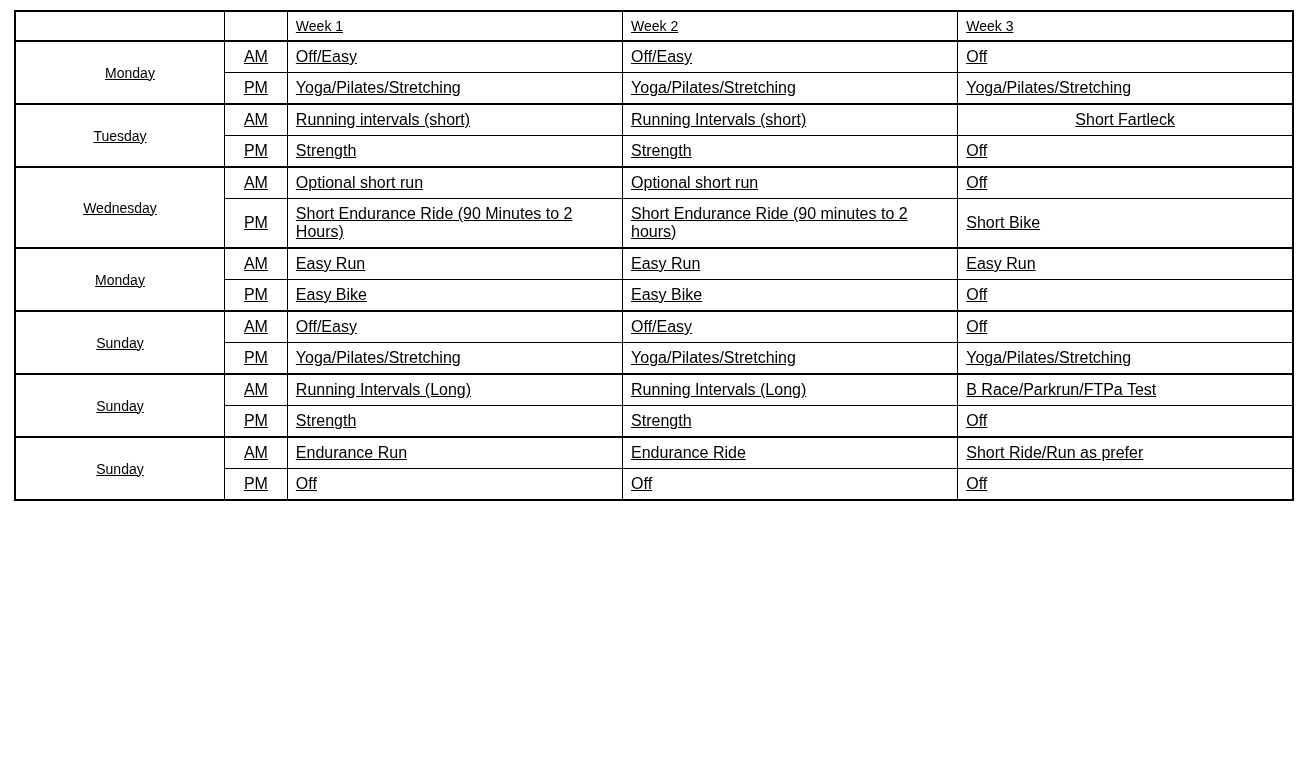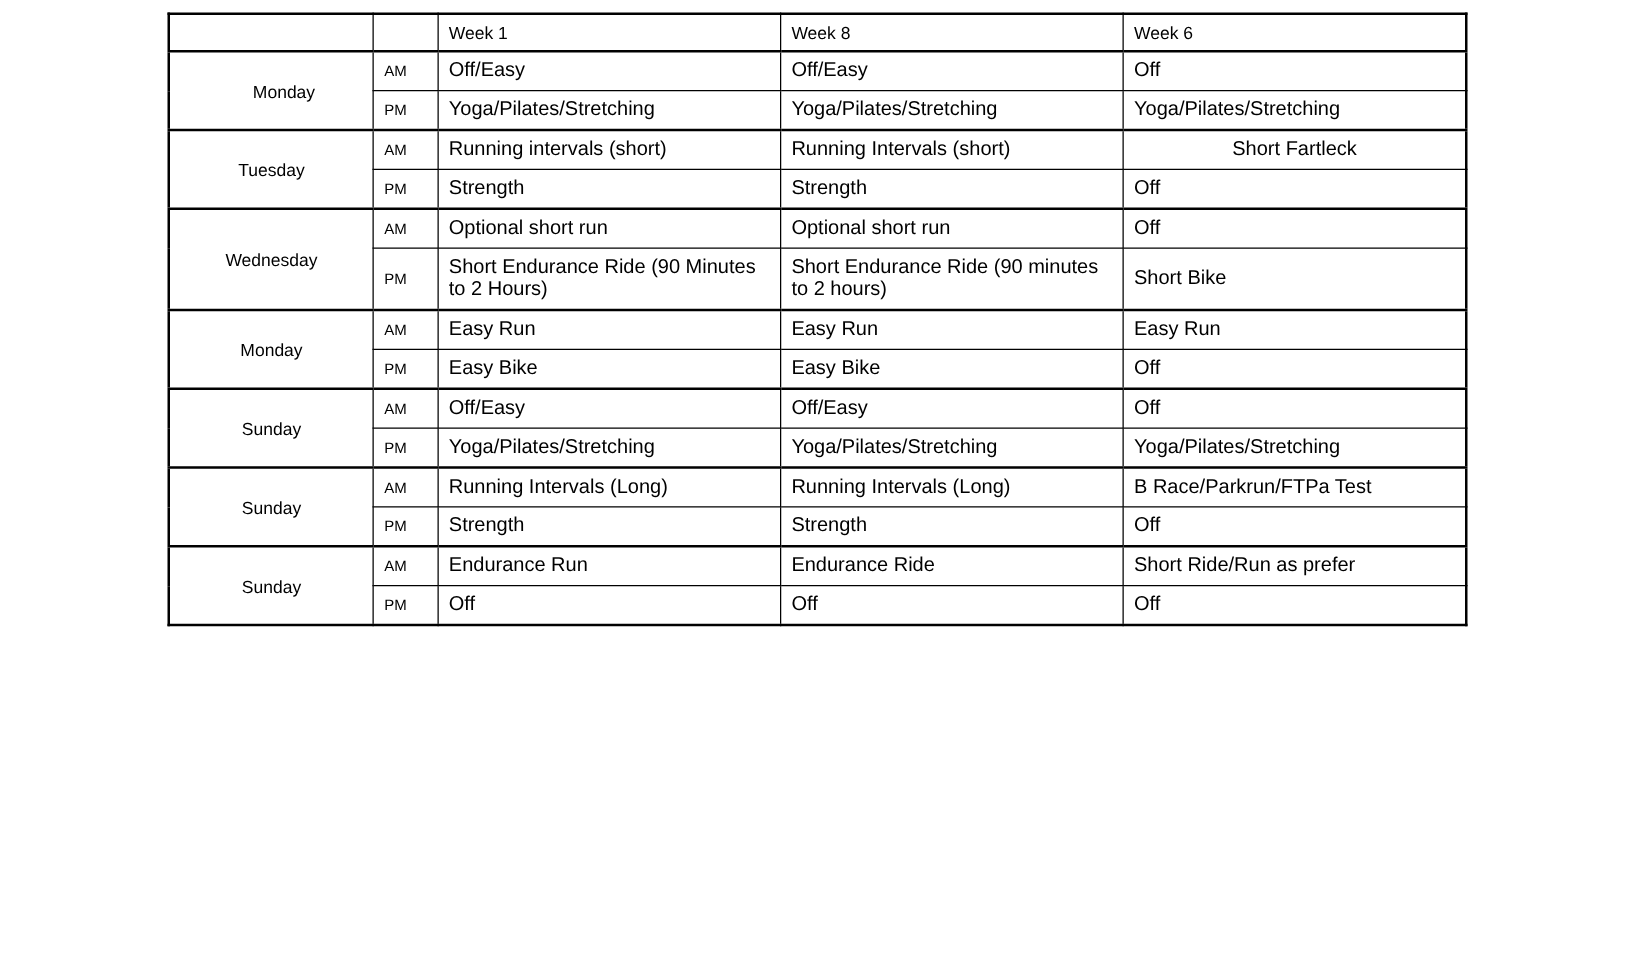--- a/index.html
+++ b/index.html
@@ -12,36 +12,37 @@
       font-family: Arial, sans-serif;
       font-size: 14px;
       display: flex;
       justify-content: center;
       align-items: flex-start;
       min-height: 762px;
       padding: 10px;
     }
     .schedule-table {
       border-collapse: collapse;
-      width: 1040px;
+      width: 1280px;
       border: 2px solid #000;
+      text-decoration: underline;
     }
     .schedule-table td, .schedule-table th {
       border: 1px solid #000;
       padding: 6px 8px;
       vertical-align: middle;
     }
     .day-cell {
       text-align: center;
       font-size: 14px;
       border-right: 2px solid #000;
     }
     .ampm-cell {
-      text-align: left;
-      font-size: 12px;
+      text-align: center;
+      font-size: 16px;
       width: 60px;
       border-right: 2px solid #000;
     }
     .week-header {
       font-size: 14px;
       font-weight: normal;
       border-bottom: 2px solid #000;
     }
     .content-cell {
       font-size: 16px;
@@ -59,22 +60,22 @@
   </style>
 </head>
 <body>
 
 <table class="schedule-table">
   <thead>
     <tr>
       <td class="header-spacer" style="width:200px;"></td>
       <td class="header-spacer2" style="width:60px;"></td>
       <td class="week-header" style="width:320px;">Week 1</td>
-      <td class="week-header" style="width:320px;">Week 8</td>
-      <td class="week-header" style="width:320px;">Week 6</td>
+      <td class="week-header" style="width:320px;">Week 2</td>
+      <td class="week-header" style="width:320px;">Week 3</td>
     </tr>
   </thead>
   <tbody id="schedule-body">
   <tr>
         <td rowspan="2" class="day-cell" style="border-top: 2px solid rgb(0, 0, 0); padding-left: 28px;">Monday</td>
         <td class="ampm-cell" style="border-top: 2px solid rgb(0, 0, 0);">AM</td>
         <td class="content-cell" style="border-top: 2px solid rgb(0, 0, 0);">Off/Easy</td>
         <td class="content-cell" style="border-top: 2px solid rgb(0, 0, 0);">Off/Easy</td>
         <td class="content-cell" style="border-top: 2px solid rgb(0, 0, 0);">Off</td>
       </tr>

